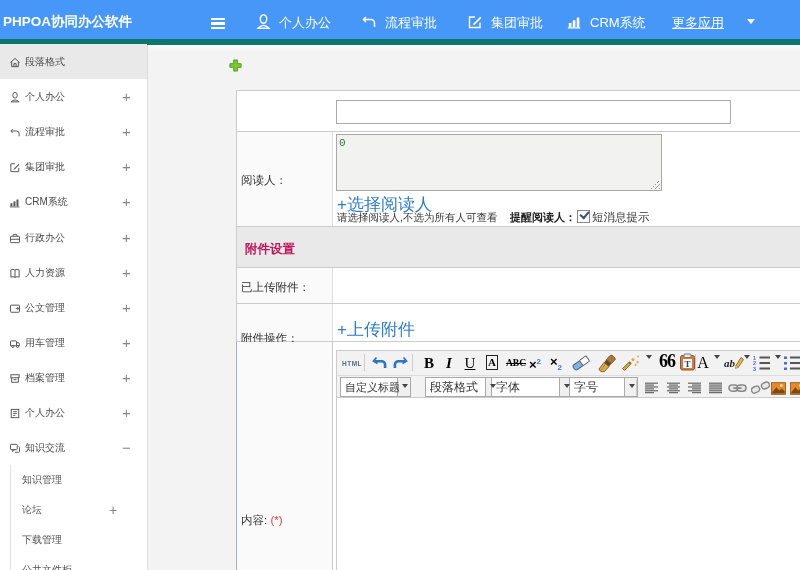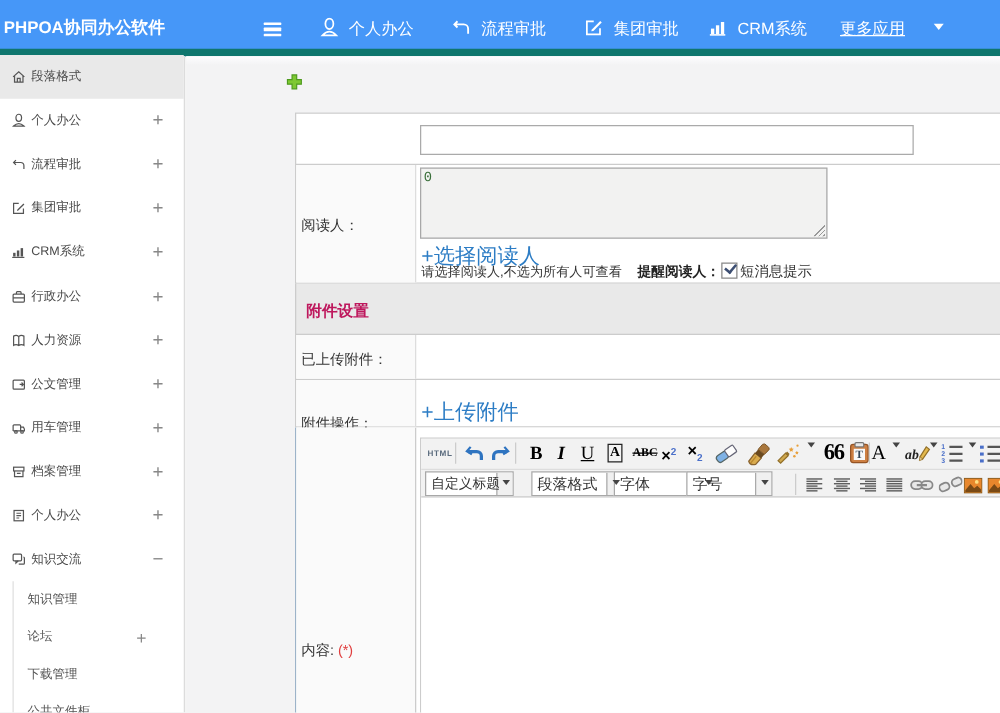--- a/index.html
+++ b/index.html
@@ -320,21 +320,21 @@
                 <rect x="0" y="2.5" width="3" height="2.5" fill="#4a6fc9"></rect>
                 <rect x="0" y="8" width="3" height="2.5" fill="#4a6fc9"></rect>
                 <rect x="0" y="13.5" width="3" height="2.5" fill="#4a6fc9"></rect>
                 <path d="M6 3.5 H17 M6 9 H17 M6 14.5 H17" stroke="#555" stroke-width="1.8"></path>
               </svg></span>
           </div>
         <div class="tbar tbar2" id="tb2">
             <span class="tsel" style="left:3px;width:71px;font-size:11px;"><span style="position:relative;z-index:2;">自定义标题</span><span class="dab"></span><span class="da" style="z-index:3;"></span></span>
             <span class="tsel" style="left:88px;width:74px;"><span style="position:relative;z-index:2;">段落格式</span><span class="dab"></span><span class="da" style="z-index:3;"></span></span>
             <span class="tsel" style="left:154px;width:82px;"><span style="position:relative;z-index:2;">字体</span><span class="dab"></span><span class="da" style="z-index:3;"></span></span>
-            <span class="tsel" style="left:212px;width:69px;"><span style="position:relative;z-index:2;">字号</span><span class="dab"></span><span class="da" style="z-index:3;"></span></span>
+            <span class="tsel" style="left:232px;width:69px;"><span style="position:relative;z-index:2;">字号</span><span class="dab"></span><span class="da" style="z-index:3;"></span></span>
             <span class="tsep" style="left:299px;"></span>
             <span class="tbtn" style="left:307px;width:15px;"><svg width="13" height="12" viewBox="0 0 13 12" style="margin-top:5px">
                 <rect x="0" y="0.6" width="13" height="1.15" fill="#5f5f5f"></rect>
                 <rect x="0" y="2.5" width="9" height="1.15" fill="#5f5f5f"></rect>
                 <rect x="0" y="4.3999999999999995" width="13" height="1.15" fill="#5f5f5f"></rect>
                 <rect x="0" y="6.299999999999999" width="9" height="1.15" fill="#5f5f5f"></rect>
                 <rect x="0" y="8.2" width="13" height="1.15" fill="#5f5f5f"></rect>
                 <rect x="0" y="10.1" width="9" height="1.15" fill="#5f5f5f"></rect>
               </svg></span>
             <span class="tbtn" style="left:329px;width:15px;"><svg width="13" height="12" viewBox="0 0 13 12" style="margin-top:5px">

